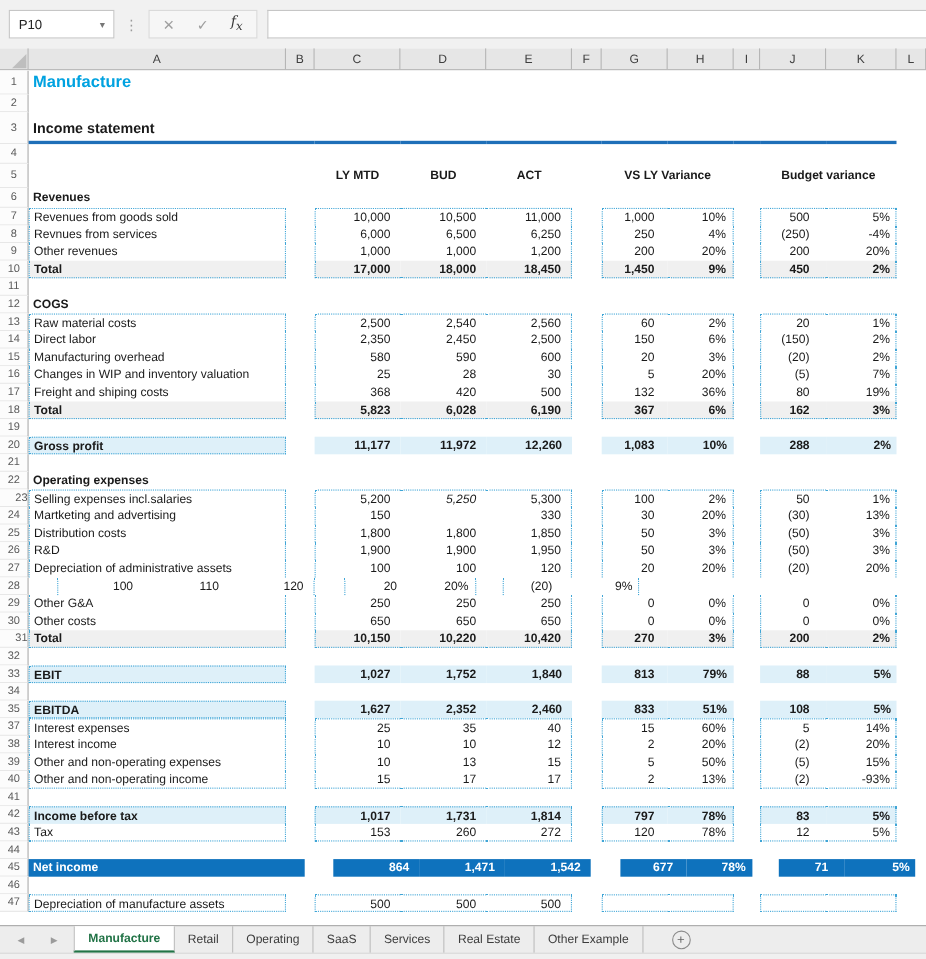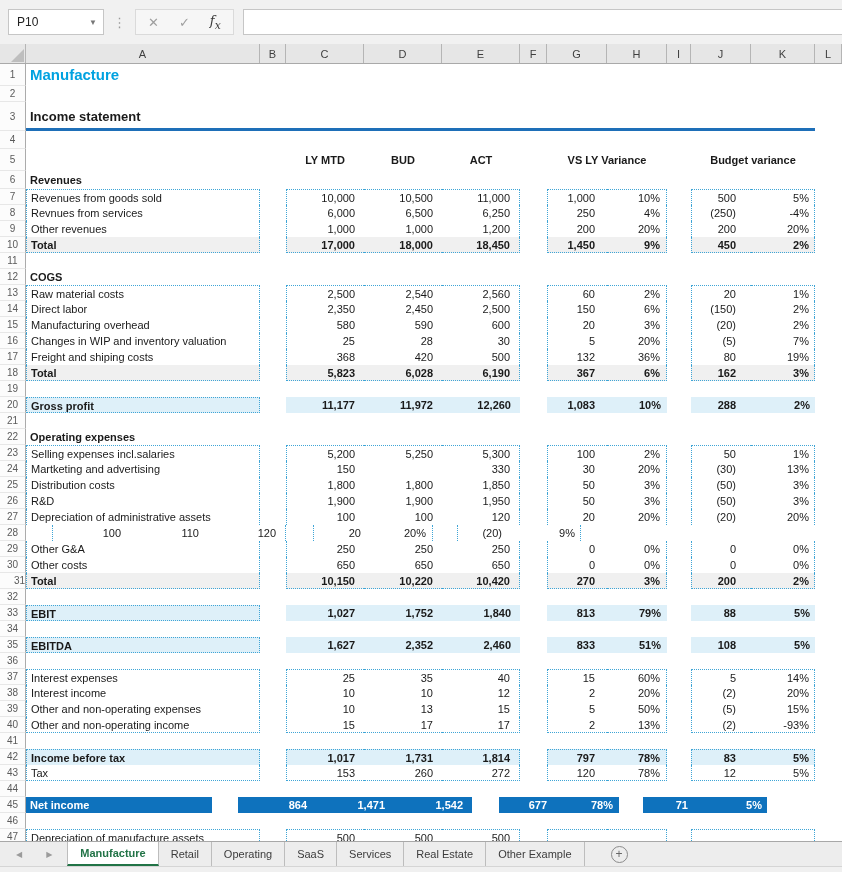--- a/index.html
+++ b/index.html
@@ -413,25 +413,25 @@
       <div class="cell ar pc b" style="width: 78px;"></div>
       <div class="cell b" style="width: 27px;"></div>
       <div class="cell ar pg b" style="width: 60px;"></div>
       <div class="cell ar ph b" style="width: 60px;"></div>
       <div class="cell b" style="width: 24px;"></div>
       <div class="cell ar pj b" style="width: 60px;"></div>
       <div class="cell ar pk b" style="width: 64px;"></div>
       <div class="cell b" style="width: 27px;"></div>
     </div>
     <div class="row" style="height: 16px; line-height: 16px;">
-      <div class="rh" style="line-height: 16px;">23</div>
+      <div class="rh" style="line-height: 16px; text-align: right;">23</div>
       <div class="cell al bx-l bx-r bx-t" style="width: 234px;">Selling expenses incl.salaries</div>
       <div class="cell" style="width: 26px;"></div>
       <div class="cell ar pc bx-l bx-t" style="width: 78px;">5,200</div>
-      <div class="cell ar pc bx-t" style="width: 78px;">5,250</div>
+      <div class="cell ar pc bx-t" style="width: 78px; font-style: italic;">5,250</div>
       <div class="cell ar pc bx-r bx-t" style="width: 78px;">5,300</div>
       <div class="cell" style="width: 27px;"></div>
       <div class="cell ar pg bx-l bx-t" style="width: 60px;">100</div>
       <div class="cell ar ph bx-r bx-t" style="width: 60px;">2%</div>
       <div class="cell" style="width: 24px;"></div>
       <div class="cell ar pj bx-l bx-t" style="width: 60px;">50</div>
       <div class="cell ar pk bx-r bx-t" style="width: 64px;">1%</div>
       <div class="cell" style="width: 27px;"></div>
     </div>
     <div class="row" style="height: 16px; line-height: 16px;">
@@ -607,35 +607,20 @@
       <div class="cell ar pc b fill-hl" style="width: 78px;">2,460</div>
       <div class="cell b" style="width: 27px;"></div>
       <div class="cell ar pg b fill-hl" style="width: 60px;">833</div>
       <div class="cell ar ph b fill-hl" style="width: 60px;">51%</div>
       <div class="cell b" style="width: 24px;"></div>
       <div class="cell ar pj b fill-hl" style="width: 60px;">108</div>
       <div class="cell ar pk b fill-hl" style="width: 64px;">5%</div>
       <div class="cell b" style="width: 27px;"></div>
     </div>
     <div class="row" style="height: 16px; line-height: 16px;">
-      <div class="rh" style="line-height: 16px;">36</div>
-      <div class="cell al" style="width: 234px;"></div>
-      <div class="cell" style="width: 26px;"></div>
-      <div class="cell ar pc" style="width: 78px;"></div>
-      <div class="cell ar pc" style="width: 78px;"></div>
-      <div class="cell ar pc" style="width: 78px;"></div>
-      <div class="cell" style="width: 27px;"></div>
-      <div class="cell ar pg" style="width: 60px;"></div>
-      <div class="cell ar ph" style="width: 60px;"></div>
-      <div class="cell" style="width: 24px;"></div>
-      <div class="cell ar pj" style="width: 60px;"></div>
-      <div class="cell ar pk" style="width: 64px;"></div>
-      <div class="cell" style="width: 27px;"></div>
-    </div>
-    <div class="row" style="height: 16px; line-height: 16px;">
       <div class="rh" style="line-height: 16px;">37</div>
       <div class="cell al bx-l bx-r bx-t" style="width: 234px;">Interest expenses</div>
       <div class="cell" style="width: 26px;"></div>
       <div class="cell ar pc bx-l bx-t" style="width: 78px;">25</div>
       <div class="cell ar pc bx-t" style="width: 78px;">35</div>
       <div class="cell ar pc bx-r bx-t" style="width: 78px;">40</div>
       <div class="cell" style="width: 27px;"></div>
       <div class="cell ar pg bx-l bx-t" style="width: 60px;">15</div>
       <div class="cell ar ph bx-r bx-t" style="width: 60px;">60%</div>
       <div class="cell" style="width: 24px;"></div>
@@ -743,21 +728,21 @@
       <div class="cell" style="width: 27px;"></div>
       <div class="cell ar pg" style="width: 60px;"></div>
       <div class="cell ar ph" style="width: 60px;"></div>
       <div class="cell" style="width: 24px;"></div>
       <div class="cell ar pj" style="width: 60px;"></div>
       <div class="cell ar pk" style="width: 64px;"></div>
       <div class="cell" style="width: 27px;"></div>
     </div>
     <div class="row" style="height: 16px; line-height: 16px;">
       <div class="rh" style="line-height: 16px;">45</div>
-      <div class="cell al b fill-net" style="width: 186px;">Net income</div>
+      <div class="cell al b fill-net" style="width: 251px;">Net income</div>
       <div class="cell b" style="width: 26px;"></div>
       <div class="cell ar pc b fill-net" style="width: 78px;">864</div>
       <div class="cell ar pc b fill-net" style="width: 78px;">1,471</div>
       <div class="cell ar pc b fill-net" style="width: 78px;">1,542</div>
       <div class="cell b" style="width: 27px;"></div>
       <div class="cell ar pg b fill-net" style="width: 60px;">677</div>
       <div class="cell ar ph b fill-net" style="width: 60px;">78%</div>
       <div class="cell b" style="width: 24px;"></div>
       <div class="cell ar pj b fill-net" style="width: 60px;">71</div>
       <div class="cell ar pk b fill-net" style="width: 64px;">5%</div>

